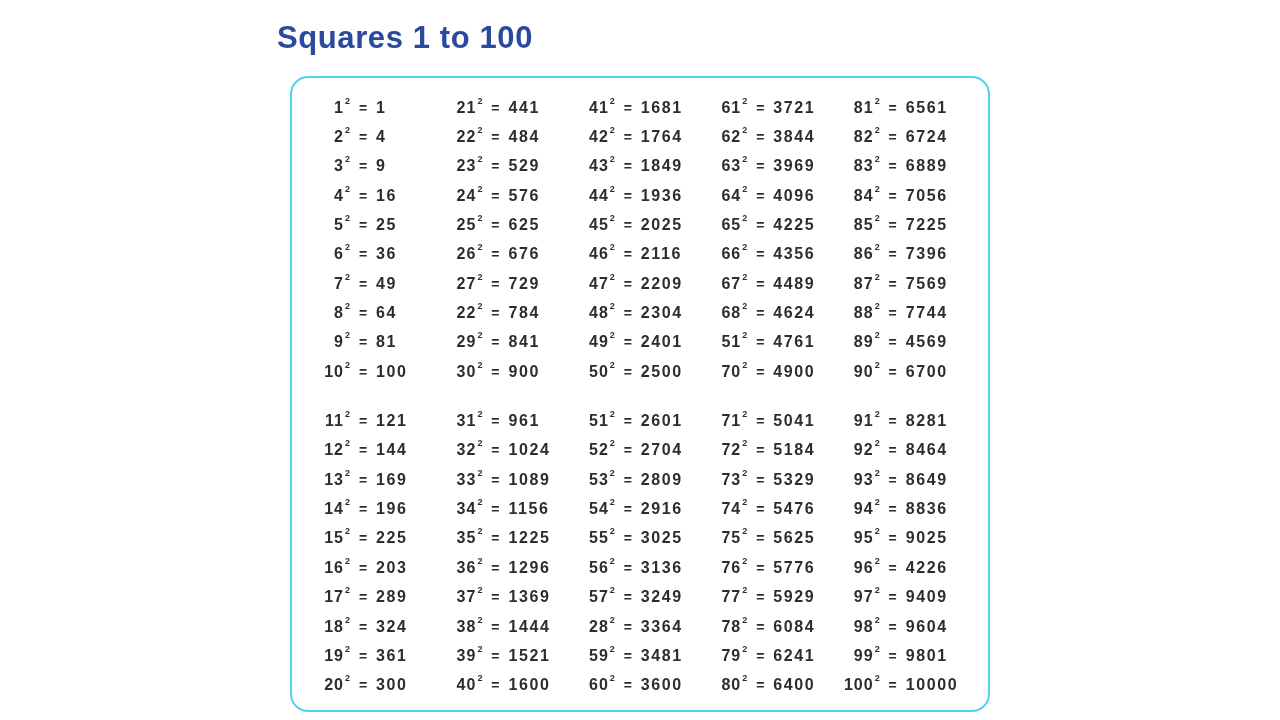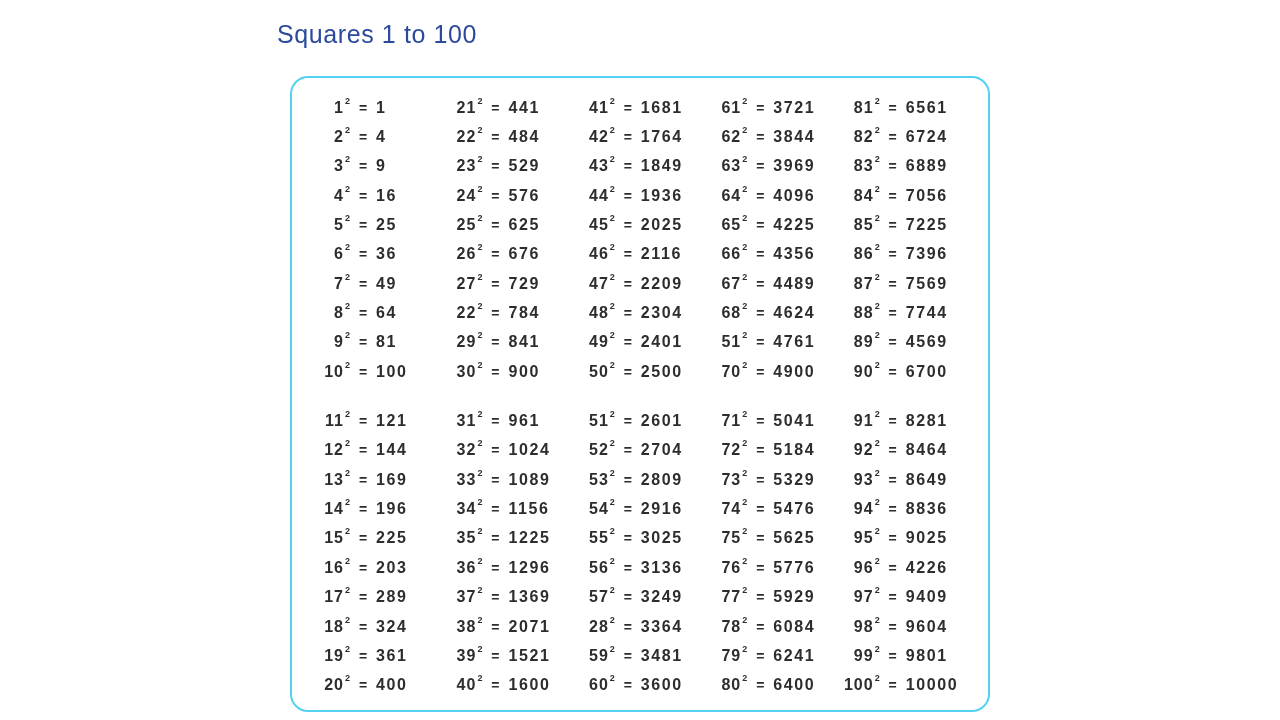--- a/index.html
+++ b/index.html
@@ -12,22 +12,22 @@
   html,body{width:1280px;height:720px;overflow:hidden;}
   body{
     background:var(--bg-color);
     font-family:"Liberation Sans", sans-serif;
     position:relative;
   }
   .page-title{
     position:absolute;
     left:277px;
     top:20px;
-    font-size:25px;
-    font-weight:400;
+    font-size:31px;
+    font-weight:700;
     letter-spacing:0.6px;
     color:var(--title-color);
   }
   .table-box{
     position:absolute;
     left:290px;
     top:76px;
     width:700px;
     height:636px;
     border:2.5px solid var(--border-color);
@@ -196,21 +196,21 @@
       <div class="square-entry">
         <span class="square-base">19</span>
         <span class="square-exp">2</span>
         <span class="square-eq">=</span>
         <span class="square-val">361</span>
       </div>
       <div class="square-entry">
         <span class="square-base">20</span>
         <span class="square-exp">2</span>
         <span class="square-eq">=</span>
-        <span class="square-val">400</span>
+        <span class="square-val">300</span>
       </div>
     </div>
     <div class="squares-col">
       <div class="square-entry">
         <span class="square-base">21</span>
         <span class="square-exp">2</span>
         <span class="square-eq">=</span>
         <span class="square-val">441</span>
       </div>
       <div class="square-entry">
@@ -306,21 +306,21 @@
       <div class="square-entry">
         <span class="square-base">37</span>
         <span class="square-exp">2</span>
         <span class="square-eq">=</span>
         <span class="square-val">1369</span>
       </div>
       <div class="square-entry">
         <span class="square-base">38</span>
         <span class="square-exp">2</span>
         <span class="square-eq">=</span>
-        <span class="square-val">2071</span>
+        <span class="square-val">1444</span>
       </div>
       <div class="square-entry">
         <span class="square-base">39</span>
         <span class="square-exp">2</span>
         <span class="square-eq">=</span>
         <span class="square-val">1521</span>
       </div>
       <div class="square-entry">
         <span class="square-base">40</span>
         <span class="square-exp">2</span>

